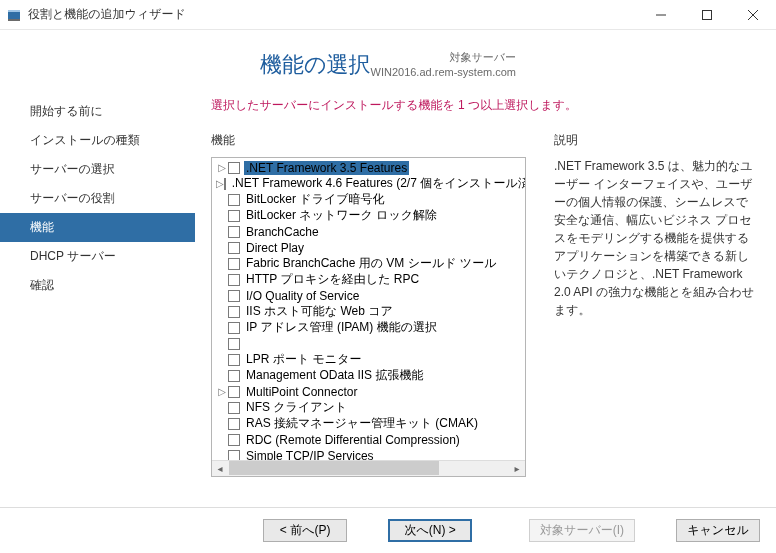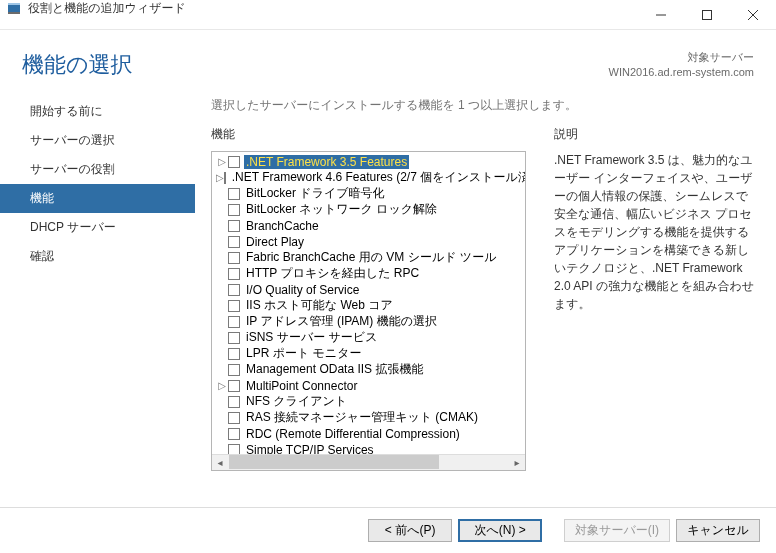--- a/index.html
+++ b/index.html
@@ -13,41 +13,42 @@
     height: 553px;
     overflow: hidden;
     box-sizing: border-box;
   }
   *, *:before, *:after { box-sizing: border-box; }
 
   
   .titlebar {
     height: 30px;
     display: flex;
+    align-items: center;
     padding: 0 0 0 6px;
     border-bottom: 1px solid #e8e8e8;
   }
   .titlebar .app-icon {
     width: 16px; height: 16px;
     margin-right: 6px;
     display: inline-flex; align-items: center; justify-content: center;
   }
   .titlebar .title-text { flex: 1; font-size: 12px; color: #333; }
   .win-controls { display: flex; }
   .win-btn {
     width: 46px; height: 30px;
     display: flex; align-items: center; justify-content: center;
     font-size: 12px; color: #333;
   }
   .win-btn svg { stroke: #333; }
 
   
   .header {
     padding: 14px 22px 10px 22px;
-    display: flex; align-items: flex-start; justify-content: space-between;
+    display: flex; align-items: flex-start; justify-content: center;
   }
   .header-title {
     font-size: 22px;
     color: #1e5d9e;
     font-weight: 400;
     padding-top: 6px;
   }
   .header-meta {
     text-align: right;
     color: #6a6a6a;
@@ -80,22 +81,22 @@
 
   
   .content {
     flex: 1;
     padding: 6px 0 0 16px;
     display: flex;
     flex-direction: column;
   }
   .content-instr {
     font-size: 12px;
-    color: #737373;
-    margin-bottom: 12px;
+    color: #be185d;
+    margin-bottom: 18px;
   }
   .panes {
     display: flex;
     flex: 1;
     gap: 28px;
     min-height: 0;
   }
   .features-pane { width: 315px; display: flex; flex-direction: column; }
   .desc-pane { flex: 1; }
   .pane-label { font-size: 12px; color: #333; margin-bottom: 8px; }
@@ -138,21 +139,21 @@
     content: "";
     position: absolute;
     left: 2px; top: 2px; right: 2px; bottom: 2px;
     background: #4a4a4a;
   }
   .tree-label {
     padding: 0 2px;
   }
   .tree-label.sel {
     background: #2f6ea5;
-    color: #fde047;
+    color: #000000;
     text-align: right;
   }
   .hscroll {
     height: 16px;
     border-top: 1px solid #ddd;
     background: #f0f0f0;
     display: flex;
     align-items: center;
   }
   .hscroll .arrow {
@@ -183,20 +184,21 @@
     background: #fff;
   }
   .btn {
     min-width: 84px;
     height: 23px;
     border: 1px solid #aeaeae;
     background: #e9e9e9;
     font-size: 12px;
     display: inline-flex; align-items:center; justify-content:center;
     padding: 0 10px;
+    margin-left: 35px;
   }
   .btn.default {
     border: 1px solid #2f6ea5;
     box-shadow: 0 0 0 1px #2f6ea5 inset;
   }
   .btn.disabled {
     color: #9a9a9a;
     border-color: #cfcfcf;
     background: #f4f4f4;
   }
@@ -238,20 +240,21 @@
   <div class="header-meta">
     <div>対象サーバー</div>
     <div>WIN2016.ad.rem-system.com</div>
   </div>
 </div>
 
 <div class="body">
 
   <div class="nav" id="nav">
       <div class="nav-item">開始する前に</div>
+      <div class="nav-item">インストールの種類</div>
       <div class="nav-item">サーバーの選択</div>
       <div class="nav-item">サーバーの役割</div>
       <div class="nav-item active">機能</div>
       <div class="nav-item">DHCP サーバー</div>
       <div class="nav-item">確認</div>
     </div>
 
   <div class="content">
     <div class="content-instr">選択したサーバーにインストールする機能を 1 つ以上選択します。</div>
     <div class="panes">
@@ -312,21 +315,20 @@
                   <span class="tree-label">IIS ホスト可能な Web コア</span>
                 </div>
                 <div class="tree-row">
                   <span class="tw"></span>
                   <span class="cb"></span>
                   <span class="tree-label">IP アドレス管理 (IPAM) 機能の選択</span>
                 </div>
                 <div class="tree-row">
                   <span class="tw"></span>
                   <span class="cb"></span>
-                  <span class="tree-label">iSNS サーバー サービス</span>
                 </div>
                 <div class="tree-row">
                   <span class="tw"></span>
                   <span class="cb"></span>
                   <span class="tree-label">LPR ポート モニター</span>
                 </div>
                 <div class="tree-row">
                   <span class="tw"></span>
                   <span class="cb"></span>
                   <span class="tree-label">Management OData IIS 拡張機能</span>

